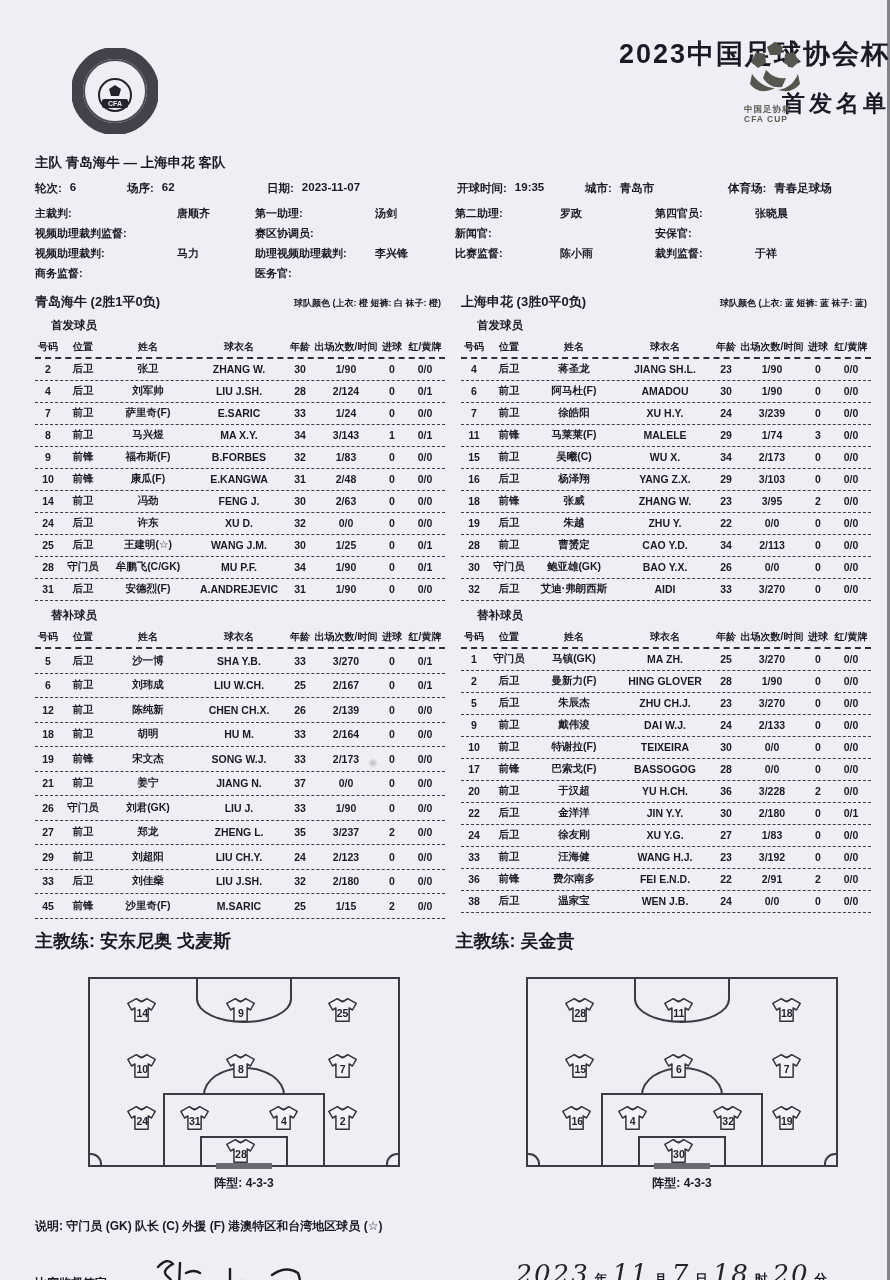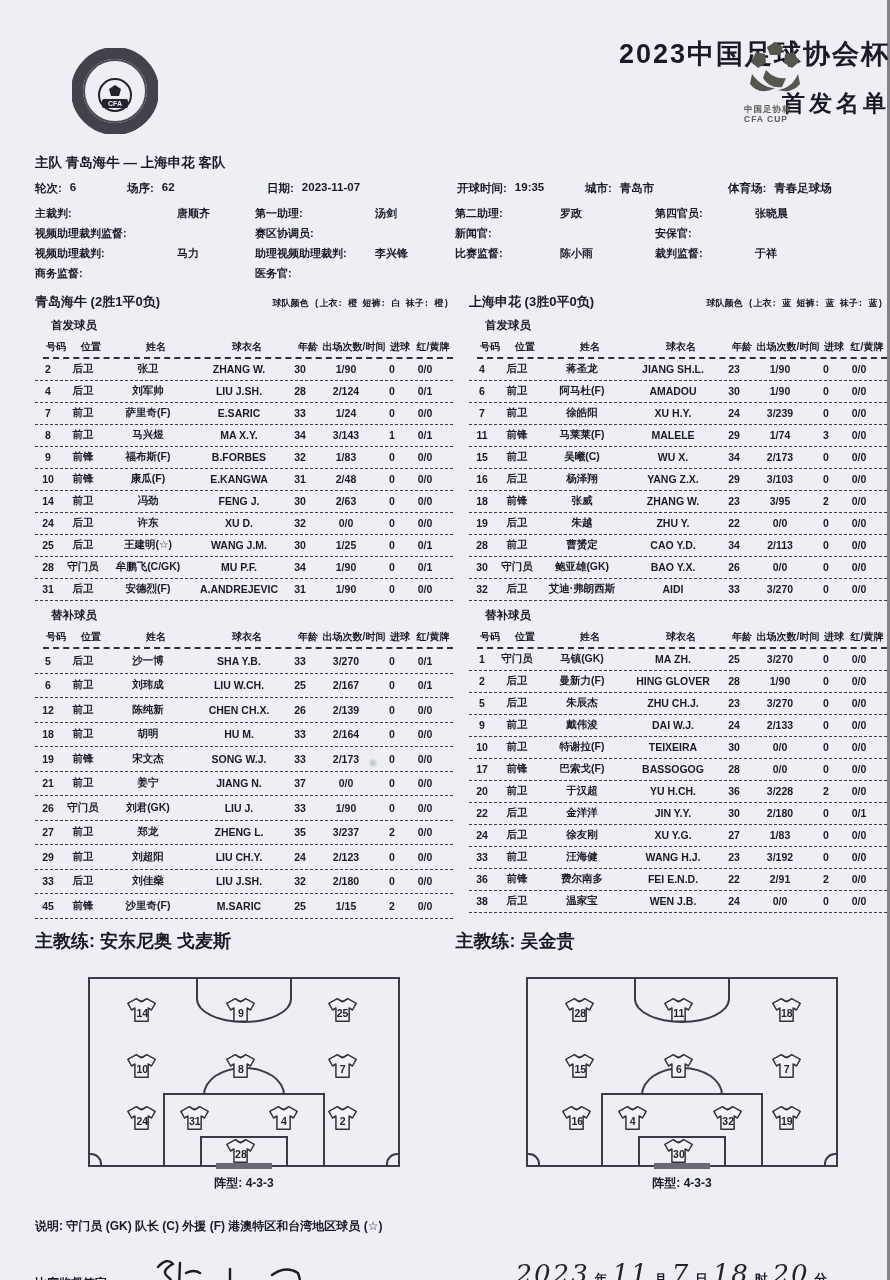--- a/index.html
+++ b/index.html
@@ -32,25 +32,25 @@
   .off-cell{display:flex;}
   .off-cell .l{flex:0 0 auto;}
   .oc0 .l{width:142px;}
   .oc1 .l{width:120px;}
   .oc2 .l{width:105px;}
   .oc3 .l{width:100px;}
   
   .columns{display:grid;grid-template-columns:1fr 1fr;column-gap:16px;margin:8px 30px 0 35px;}
   .team-head{display:flex;justify-content:space-between;align-items:baseline;}
   .team-name{font-size:13px;font-weight:800;}
-  .team-colors{font-size:9px;font-weight:700;padding-right:4px;font-family:Liberation Mono, monospace;}
+  .team-colors{font-size:9px;font-weight:700;padding-right:4px;}
   .sec-label{font-size:11.5px;font-weight:800;margin:7px 16px 5px;}
   .ptable{width:100%;font-weight:700;}
   .thead,.trow{display:grid;grid-template-columns:26px 44px 86px 96px 26px 66px 26px 40px;align-items:center;text-align:center;}
-  .thead{font-size:10px;padding:2px 0 3px;border-bottom:2.5px dashed #2f2f3c;margin-left:8px;}
+  .thead{font-size:10px;padding:2px 0 3px;border-bottom:2.5px dashed #2f2f3c;}
   .trow{font-size:10.5px;padding:3px 0 4px;border-bottom:1.5px dashed #3c3c4c;}
   .tall .trow{padding:4.5px 0 5px;}
   .c{overflow:hidden;white-space:nowrap;}
   
   .coaches{display:grid;grid-template-columns:1fr 1fr;column-gap:16px;margin:10px 30px 0 35px;font-size:18px;font-weight:800;}
   
   .pitches{display:flex;justify-content:space-between;margin:24px 52px 0 88px;}
   .pitch-wrap{position:relative;width:312px;}
   .pitch{position:relative;width:308px;height:186px;border:2px solid #3b3b45;overflow:hidden;}
   .center-arc{position:absolute;left:50%;top:-2px;transform:translateX(-50%);width:92px;height:44px;

